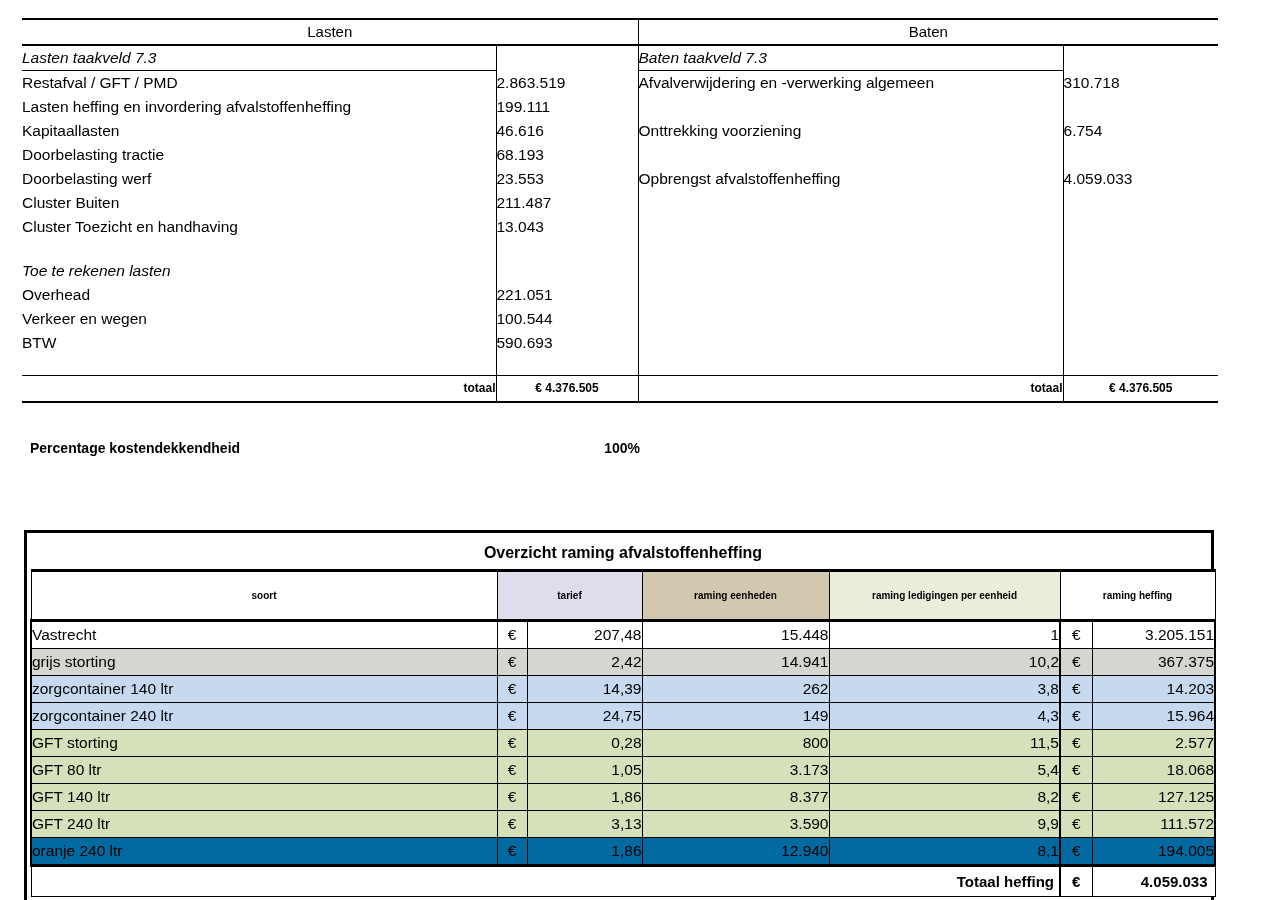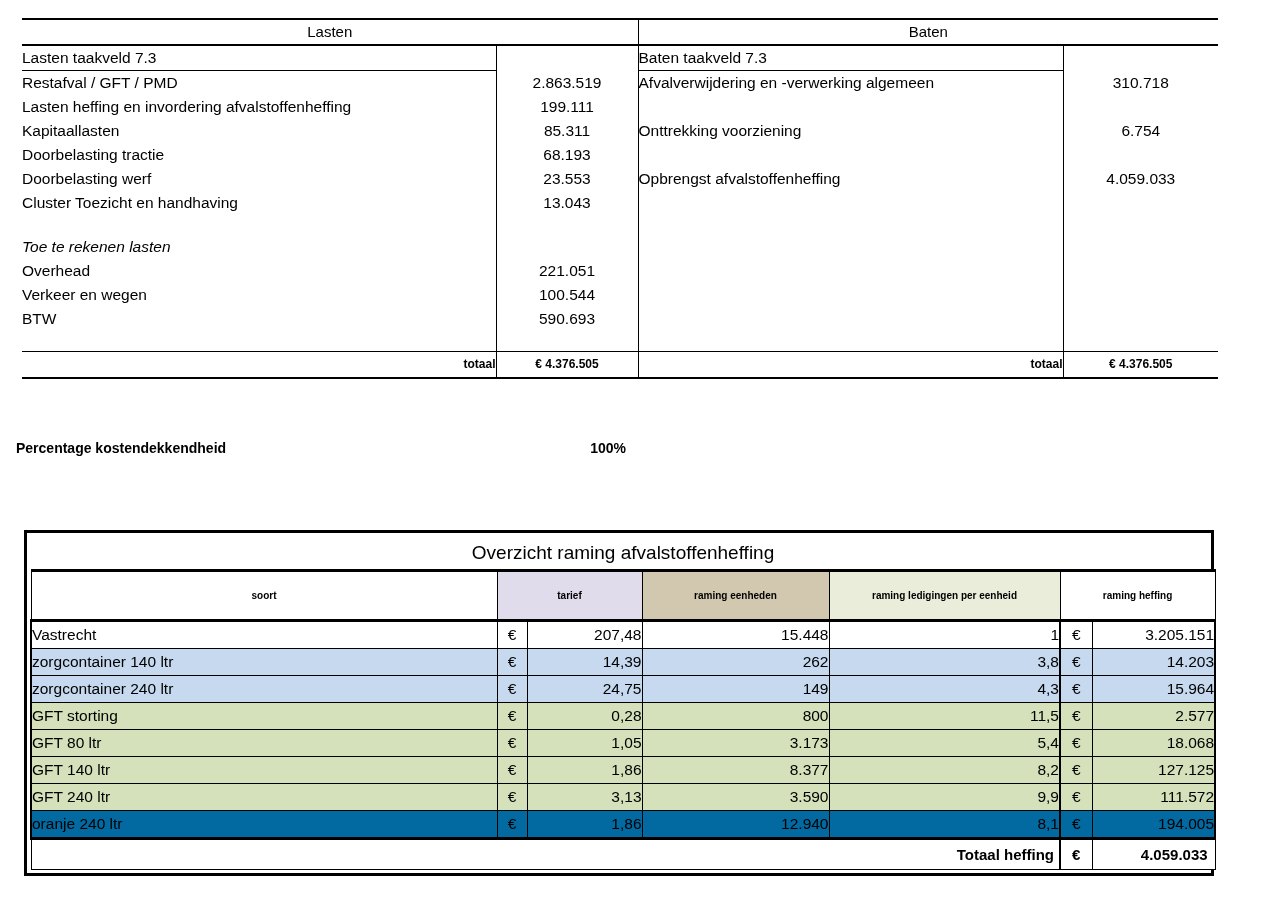--- a/index.html
+++ b/index.html
@@ -51,49 +51,50 @@
     font-size: 15px;
     border-top: 2px solid #000;
     border-bottom: 2px solid #000;
     height: 27px;
     line-height: 27px;
     vertical-align: middle;
   }
   .vsep-l { border-left: 1.5px solid #000; }
 
   .sect-title {
+    font-style: italic;
     border-bottom: 1.5px solid #000;
     padding-left: 5px;
     height: 42px;
     vertical-align: bottom;
   }
   .sect-title-blank {
     border-bottom: none;
   }
 
   .row-label { padding-left: 5px; text-align: left; }
-  .row-num   { text-align: center; padding-right: 6px; }
+  .row-num   { text-align: left; padding-right: 6px; }
 
   .spacer-row td { height: 20px; line-height: 20px; }
 
   .totaal-row td {
     border-top: 1.5px solid #000;
     border-bottom: 2px solid #000;
     font-weight: bold;
     font-size: 12px;
     height: 25px;
     line-height: 25px;
     vertical-align: middle;
   }
   .totaal-label { text-align: right; padding-right: 5px; }
   .totaal-val   { text-align: center; padding-right: 6px; }
 
   .pct-line {
     position: absolute;
-    left: 16px;
+    left: 30px;
     top: 440px;
     width: 620px;
     font-size: 14px;
     font-weight: bold;
     display: flex;
     justify-content: space-between;
   }
   .pct-value { padding-right: 10px; }
 
   
@@ -125,22 +126,22 @@
   .b-c-soort  { width: 466px; }
   .b-c-eurt   { width: 30px;  }
   .b-c-tarief { width: 115px; }
   .b-c-eenh   { width: 187px; }
   .b-c-led    { width: 231px; }
   .b-c-euroh  { width: 32px;  }
   .b-c-heff   { width: 123px; }
 
   .btitle td {
     text-align: center;
-    font-weight: normal;
-    font-size: 19px;
+    font-weight: bold;
+    font-size: 16px;
     height: 33px;
     line-height: 33px;
     border: none;
     border-bottom: 3px solid #000;
   }
 
   .bhdr th {
     text-align: center;
     font-weight: bold;
     font-size: 10px;
@@ -211,35 +212,41 @@
           <td class="row-num vsep-l">310.718</td>
         </tr>
         <tr>
           <td class="row-label">Lasten heffing en invordering afvalstoffenheffing</td>
           <td class="row-num vsep-l">199.111</td>
           <td class="row-label vsep-l"></td>
           <td class="row-num vsep-l"></td>
         </tr>
         <tr>
           <td class="row-label">Kapitaallasten</td>
-          <td class="row-num vsep-l">85.311</td>
+          <td class="row-num vsep-l">46.616</td>
           <td class="row-label vsep-l">Onttrekking voorziening</td>
           <td class="row-num vsep-l">6.754</td>
         </tr>
         <tr>
           <td class="row-label">Doorbelasting tractie</td>
           <td class="row-num vsep-l">68.193</td>
           <td class="row-label vsep-l"></td>
           <td class="row-num vsep-l"></td>
         </tr>
         <tr>
           <td class="row-label">Doorbelasting werf</td>
           <td class="row-num vsep-l">23.553</td>
           <td class="row-label vsep-l">Opbrengst afvalstoffenheffing</td>
           <td class="row-num vsep-l">4.059.033</td>
+        </tr>
+        <tr>
+          <td class="row-label">Cluster Buiten</td>
+          <td class="row-num vsep-l">211.487</td>
+          <td class="row-label vsep-l"></td>
+          <td class="row-num vsep-l"></td>
         </tr>
         <tr>
           <td class="row-label">Cluster Toezicht en handhaving</td>
           <td class="row-num vsep-l">13.043</td>
           <td class="row-label vsep-l"></td>
           <td class="row-num vsep-l"></td>
         </tr>
         <tr class="spacer-row">
           <td></td>
           <td class="vsep-l"></td>
@@ -314,20 +321,29 @@
           </tr>
           <tr class="tint-white">
             <td class="b-label thick-left">Vastrecht</td>
             <td class="b-euro">€</td>
             <td class="b-num">207,48</td>
             <td class="b-num">15.448</td>
             <td class="b-num thick-right">1</td>
             <td class="b-euro">€</td>
             <td class="b-num thick-right">3.205.151</td>
           </tr>
+          <tr class="tint-gray">
+            <td class="b-label thick-left">grijs storting</td>
+            <td class="b-euro">€</td>
+            <td class="b-num">2,42</td>
+            <td class="b-num">14.941</td>
+            <td class="b-num thick-right">10,2</td>
+            <td class="b-euro">€</td>
+            <td class="b-num thick-right">367.375</td>
+          </tr>
           <tr class="tint-blue">
             <td class="b-label thick-left">zorgcontainer 140 ltr</td>
             <td class="b-euro">€</td>
             <td class="b-num">14,39</td>
             <td class="b-num">262</td>
             <td class="b-num thick-right">3,8</td>
             <td class="b-euro">€</td>
             <td class="b-num thick-right">14.203</td>
           </tr>
           <tr class="tint-blue">

